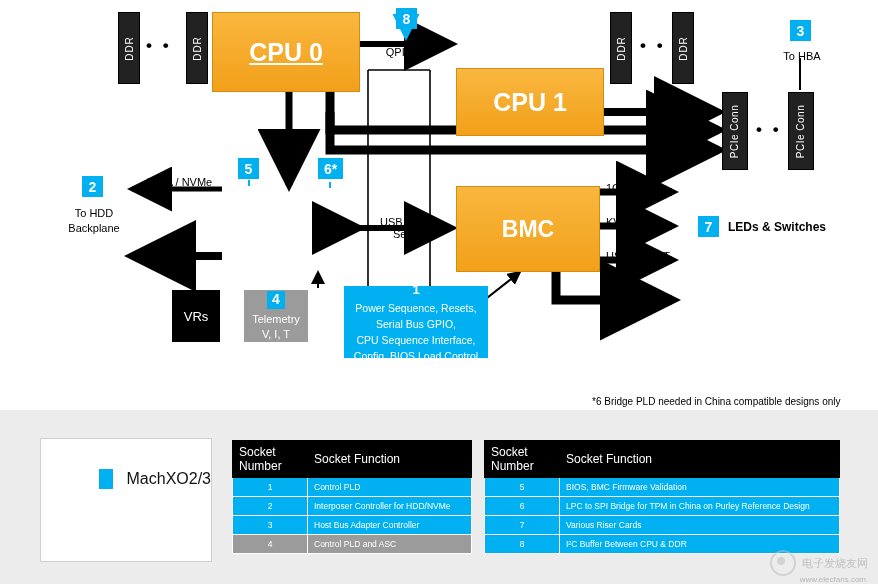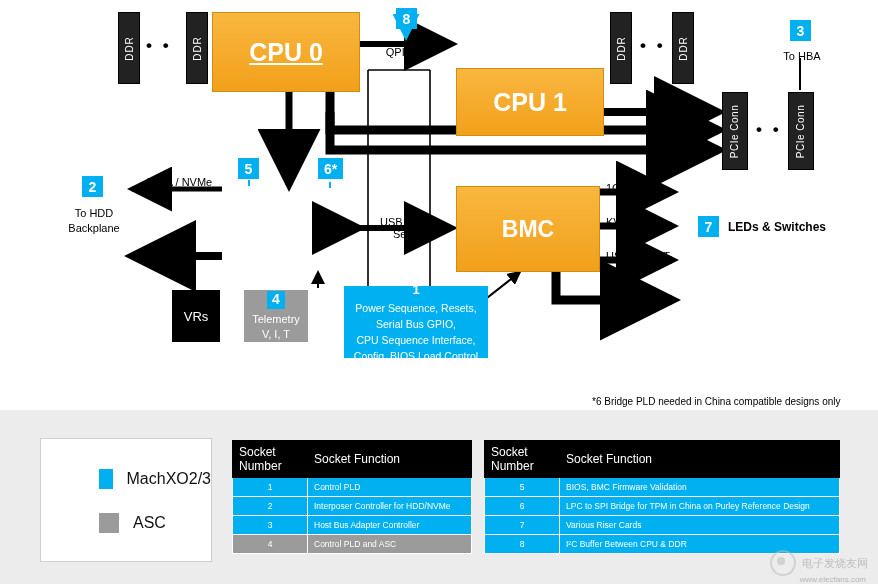--- a/index.html
+++ b/index.html
@@ -203,24 +203,20 @@
 
   <div class="footnote" style="left:592px;top:396px;"><span>*6 Bridge PLD needed in China compatible designs only</span></div>
 
   <div id="bottom">
 
     <div class="legendbox" style="left:40px;top:28px;width:170px;height:122px;">
       <div class="legend-row" style="margin-top:30px;">
         <div class="sw" style="background:#00b0f0;"></div>
         <div class="legend-label">MachXO2/3</div>
       </div>
-      <div class="legend-row" style="margin-top:24px;">
-        <div class="sw" style="background:#9b9b9b;"></div>
-        <div class="legend-label">ASC</div>
-      </div>
     </div>
 
     <table class="sock" style="left:232px;top:30px;width:240px;">
       <tbody>
           <tr>
         <th>Socket Number</th>
         <th>Socket Function</th>
       </tr>
       <tr>
         <td class="num">1</td>

